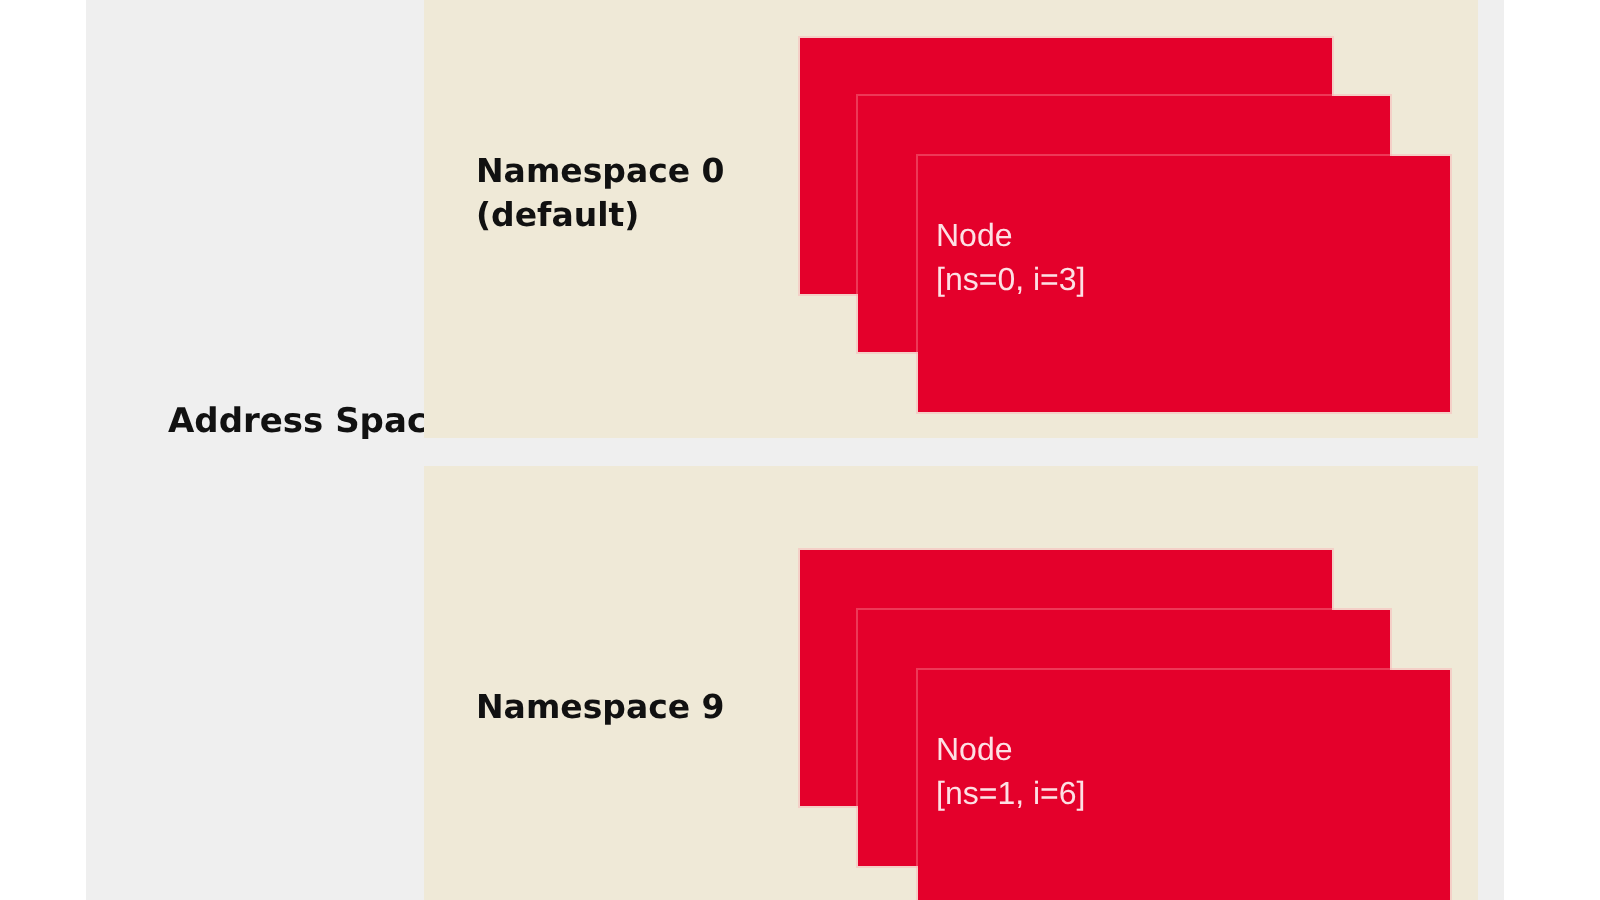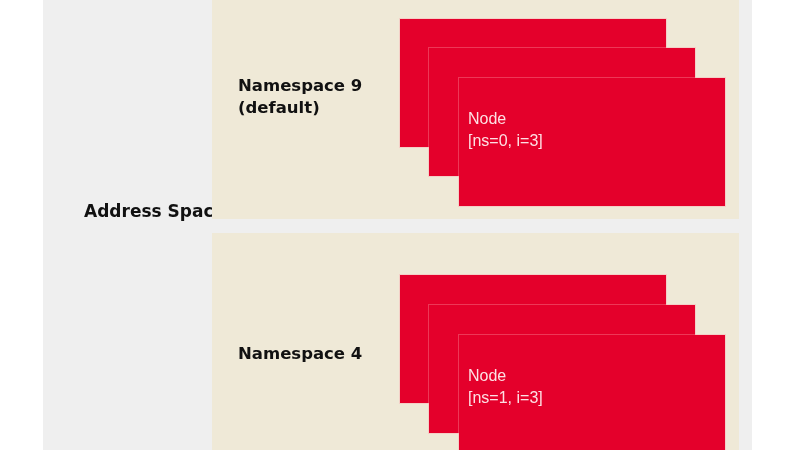--- a/index.html
+++ b/index.html
@@ -12,31 +12,31 @@
   .card { position:absolute; width:266px; height:128px; background:#e4002b; box-shadow:0 0 0 1px rgba(255,160,170,0.35); }
   .node-text { position:absolute; left:9px; top:30px; color:#fde0e4; font-size:16px; line-height:22px; white-space:pre-line; font-family:"Liberation Sans", sans-serif; }
 </style>
 </head>
 <body>
 
 <div class="outer"></div>
 <div class="addr-label">Address Space</div>
 
 <div class="ns" style="top:0; height:219px;">
-  <div class="ns-label" style="top:75px;">Namespace 9
+  <div class="ns-label" style="top:75px;">Namespace 0
 (default)</div>
   <div class="card" style="left:188px; top:19px;"></div>
   <div class="card" style="left:217px; top:48px;"></div>
   <div class="card" style="left:247px; top:78px;">
     <div class="node-text"><span>Node</span>
 <span>[ns=0, i=3]</span></div>
   </div>
 </div>
 
 <div class="ns" style="top:233px; height:217px;">
-  <div class="ns-label" style="top:110px;">Namespace 4</div>
+  <div class="ns-label" style="top:110px;">Namespace 9</div>
   <div class="card" style="left:188px; top:42px;"></div>
   <div class="card" style="left:217px; top:72px;"></div>
   <div class="card" style="left:247px; top:102px;">
     <div class="node-text"><span>Node</span>
-<span>[ns=1, i=3]</span></div>
+<span>[ns=1, i=6]</span></div>
   </div>
 </div>
 
 </body></html>

